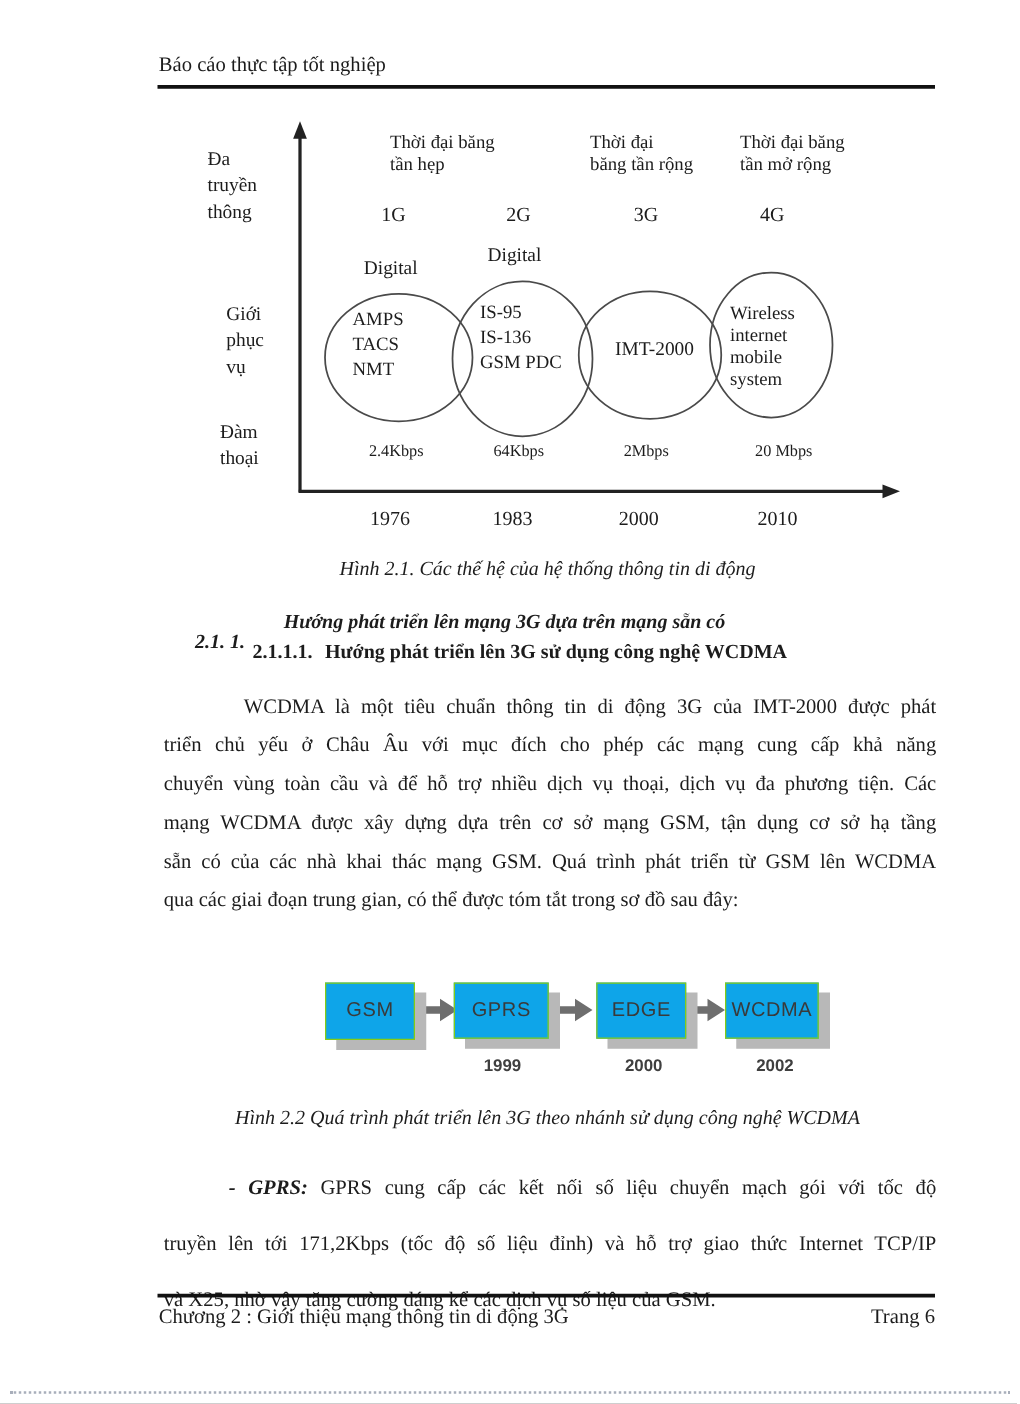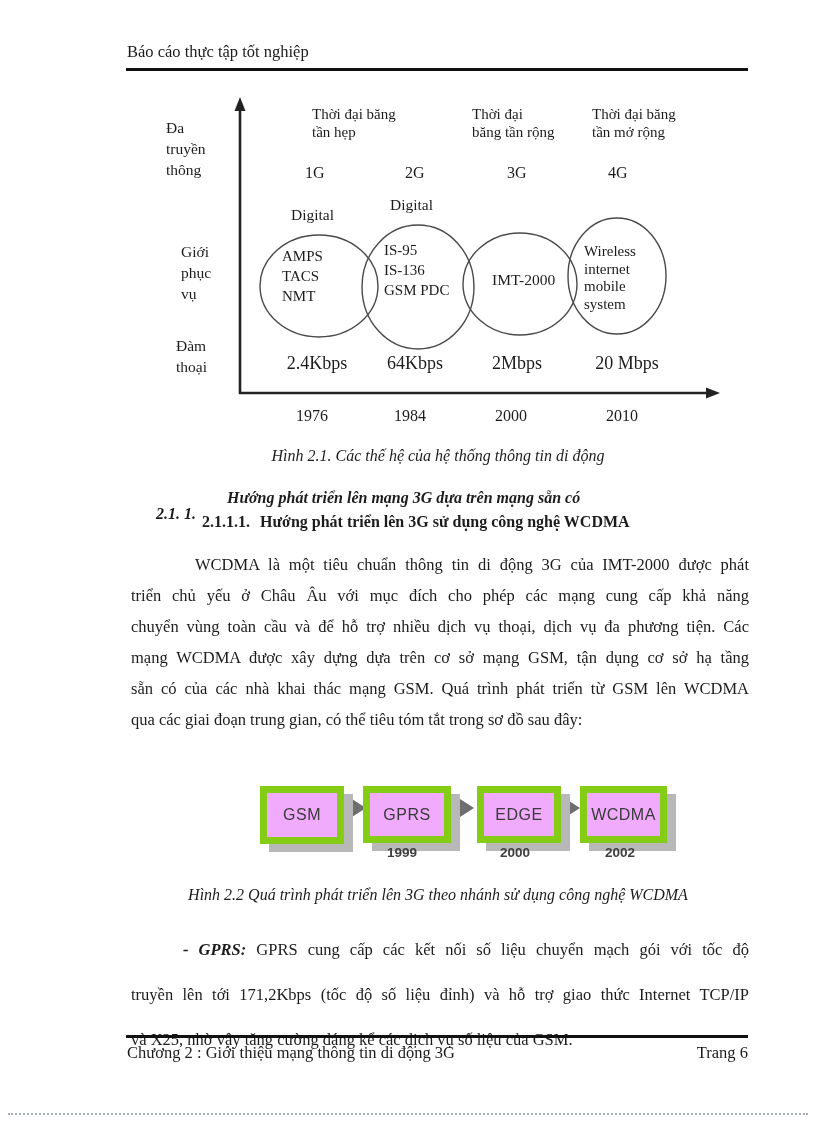--- a/index.html
+++ b/index.html
@@ -12,39 +12,39 @@
   .hdr-text{left:127px;top:42px;font-size:16.5px;}
   .hdr-rule{left:126px;top:68px;width:622px;height:3px;background:#111;}
   .ftr-rule{left:126px;top:1035px;width:622px;height:3px;background:#111;}
   .ftr-row{left:127px;top:1043px;width:621px;display:flex;justify-content:space-between;font-size:16.5px;}
   .dotted-line{left:8px;top:1113px;width:800px;border-top:2px dotted #a8aeba;}
   
   .fig1-label{font-size:15.5px;line-height:21px;}
   .era{font-size:15px;line-height:17.5px;}
   .gen{font-size:16px;}
   .elltext{font-size:15px;line-height:20px;}
-  .speed{font-size:18px;text-align:center;}
+  .speed{font-size:13px;text-align:center;}
   .year{font-size:16px;text-align:center;}
   .caption{left:127px;width:622px;font-style:italic;font-size:16px;text-align:center;}
   
   .h1num{left:156px;top:489px;font-weight:bold;font-style:italic;font-size:16px;margin-top:16px;}
   .h1title{left:227px;top:489px;font-weight:bold;font-style:italic;font-size:16px;}
   .h2num{left:202px;top:513px;font-weight:bold;font-size:16px;}
   .h2title{left:260px;top:513px;font-weight:bold;font-size:16px;}
   
   .para{left:131px;width:618px;font-size:16.5px;}
   .pline{text-align:justify;text-align-last:justify;line-height:31px;height:31px;overflow:hidden;}
   .pline.last{text-align-last:left;}
   .gline{text-align:justify;text-align-last:justify;line-height:33px;height:33px;overflow:hidden;margin-top:12px;}
   .gline.last{text-align-last:left;}
   .indent1{padding-left:64px;}
   .indent2{padding-left:52px;}
   .lead{font-weight:bold;font-style:italic;}
   
-  .fbox{position:absolute;background:#f0abfc;border:7px solid #84cc16;box-shadow:9px 8px 0 0 #b8b8b8;
+  .fbox{position:absolute;background:#0ea5e9;border:1px solid #84cc16;box-shadow:9px 8px 0 0 #b8b8b8;
         display:flex;align-items:center;justify-content:center;font-size:16px;color:#3a3a3a;letter-spacing:.5px;}
   .fyear{position:absolute;top:845px;width:60px;text-align:center;font-size:13.5px;font-weight:bold;color:#3f3f3f;}
 </style>
 </head>
 <body>
 
 <div class="page">
 
   <div class="abs hdr-text">Báo cáo thực tập tốt nghiệp</div>
   <div class="abs hdr-rule"></div>
@@ -102,38 +102,38 @@
 internet
 mobile
 system</div>
 
   <div class="abs speed" style="left:282px;top:353px;width:70px;">2.4Kbps</div>
   <div class="abs speed" style="left:380px;top:353px;width:70px;">64Kbps</div>
   <div class="abs speed" style="left:482px;top:353px;width:70px;">2Mbps</div>
   <div class="abs speed" style="left:590px;top:353px;width:74px;">20 Mbps</div>
 
   <div class="abs year" style="left:282px;top:407px;width:60px;">1976</div>
-  <div class="abs year" style="left:380px;top:407px;width:60px;">1984</div>
+  <div class="abs year" style="left:380px;top:407px;width:60px;">1983</div>
   <div class="abs year" style="left:481px;top:407px;width:60px;">2000</div>
   <div class="abs year" style="left:592px;top:407px;width:60px;">2010</div>
 
   <div class="abs caption" style="top:447px;">Hình 2.1. Các thế hệ của hệ thống thông tin di động</div>
 
   <div class="abs h1num">2.1. 1.</div>
   <div class="abs h1title">Hướng phát triển lên mạng 3G dựa trên mạng sẵn có</div>
   <div class="abs h2num">2.1.1.1.</div>
   <div class="abs h2title">Hướng phát triển lên 3G sử dụng công nghệ WCDMA</div>
 
   <div class="abs para" style="top:549px;">
     <div class="pline indent1">WCDMA  là một tiêu chuẩn thông tin di động 3G của IMT-2000 được phát</div>
     <div class="pline">triển chủ yếu ở Châu Âu với mục đích cho phép các mạng cung cấp khả năng</div>
     <div class="pline">chuyển vùng toàn cầu và để hỗ trợ nhiều dịch vụ thoại, dịch vụ đa phương tiện. Các</div>
     <div class="pline">mạng WCDMA được xây dựng dựa trên cơ sở mạng GSM, tận dụng cơ sở hạ tầng</div>
     <div class="pline">sẵn có của các nhà khai thác mạng GSM. Quá trình phát triển từ GSM lên WCDMA</div>
-    <div class="pline last">qua các giai đoạn trung gian, có thể tiêu tóm tắt trong sơ đồ sau đây:</div>
+    <div class="pline last">qua các giai đoạn trung gian, có thể được tóm tắt trong sơ đồ sau đây:</div>
   </div>
 
   <div class="fbox sans" style="left:260px;top:786px;width:70px;height:44px;">GSM</div>
   <div class="fbox sans" style="left:363px;top:786px;width:74px;height:43px;">GPRS</div>
   <div class="fbox sans" style="left:477px;top:786px;width:70px;height:43px;">EDGE</div>
   <div class="fbox sans" style="left:580px;top:786px;width:73px;height:43px;">WCDMA</div>
 
   <div class="fyear sans" style="left:372px;">1999</div>
   <div class="fyear sans" style="left:485px;">2000</div>
   <div class="fyear sans" style="left:590px;">2002</div>

